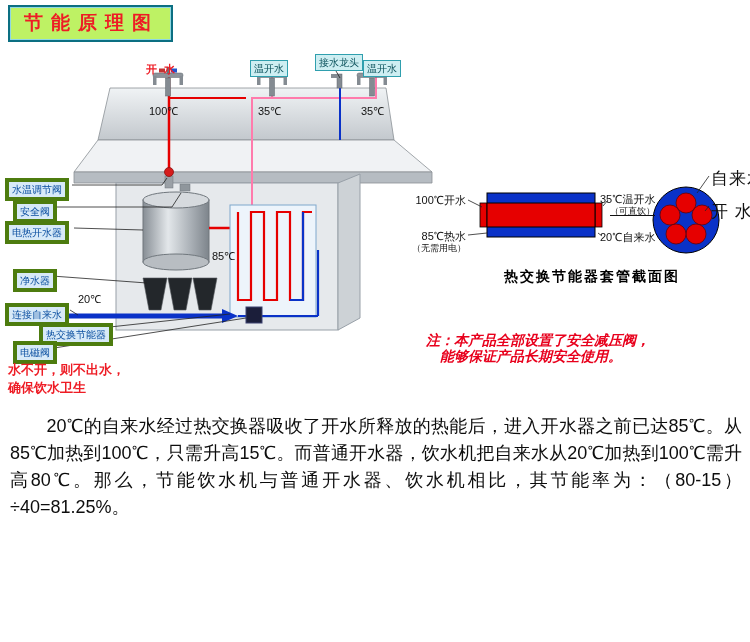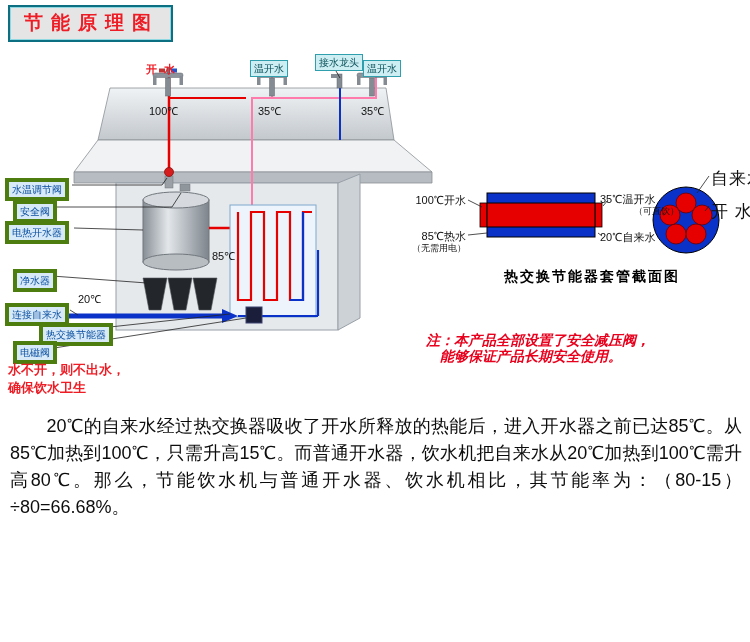--- a/index.html
+++ b/index.html
@@ -5,21 +5,21 @@
   * { margin:0; padding:0; box-sizing:border-box; }
   html,body { background:#fff; }
   body {
     width:750px; height:642px; position:relative; overflow:hidden;
     font-family:"Liberation Sans", sans-serif; color:#111;
   }
   svg.layer { position:absolute; left:0; top:0; }
 
   .banner {
     position:absolute; left:8px; top:5px;
-    background:#e5e5e5; border:2px solid #0c6f82;
+    background:#bef264; border:2px solid #0c6f82;
     box-shadow: inset 0 0 0 1px #8fd8e2;
     padding:3px 12px 4px 14px;
   }
   .banner span { color:#ee1c25; font-weight:bold; font-size:19px; letter-spacing:8px; }
 
   .red-label { position:absolute; color:#ee1c25; font-weight:bold; font-size:11px; letter-spacing:2px; white-space:nowrap; }
   .lblteal {
     position:absolute; background:#cdeef2; border:1px solid #2f9fae;
     color:#084f59; font-size:10px; line-height:13px; padding:1px 3px; white-space:nowrap;
   }
@@ -178,24 +178,24 @@
 <span class="lblblue" style="left:2px; top:323px;margin-left:37px;">热交换节能器</span>
 <span class="lblblue" style="left:13px; top:341px;">电磁阀</span>
 
 <span class="warning" style="left:8px; top:361px;">水不开，则不出水，</span>
 <span class="warning" style="left:8px; top:379px;">确保饮水卫生</span>
 
 <span class="cs-label ralign" style="left:400px; top:193px; width:66px;">100℃开水</span>
 <span class="cs-label ralign" style="left:400px; top:229px; width:66px;">85℃热水</span>
 <span class="cs-sub ralign" style="left:392px; top:242px; width:74px;">（无需用电）</span>
 <span class="cs-label" style="left:600px; top:192px;">35℃温开水</span>
-<span class="cs-sub" style="left:634px; top:205px;">（可直饮）</span>
+<span class="cs-sub" style="left:610px; top:205px;text-decoration:underline;">（可直饮）</span>
 <span class="cs-label" style="left:600px; top:230px;">20℃自来水</span>
 <span class="cs-big" style="left:711px; top:167px;">自来水</span>
 <span class="cs-big" style="left:711px; top:200px;">开 水</span>
 <span class="caption" style="left:504px; top:268px;">热交换节能器套管截面图</span>
 
 <span class="note" style="left:426px; top:332px;">注：本产品全部设置了安全减压阀，</span>
 <span class="note" style="left:440px; top:348px;">能够保证产品长期安全使用。</span>
 
 <div class="body-text">
-  <p>　　20℃的自来水经过热交换器吸收了开水所释放的热能后，进入开水器之前已达85℃。从85℃加热到100℃，只需升高15℃。而普通开水器，饮水机把自来水从20℃加热到100℃需升高80℃。那么，节能饮水机与普通开水器、饮水机相比，其节能率为：（80-15）÷80=66.68%。</p>
+  <p>　　20℃的自来水经过热交换器吸收了开水所释放的热能后，进入开水器之前已达85℃。从85℃加热到100℃，只需升高15℃。而普通开水器，饮水机把自来水从20℃加热到100℃需升高80℃。那么，节能饮水机与普通开水器、饮水机相比，其节能率为：（80-15）÷40=81.25%。</p>
 </div>
 
 </body></html>

